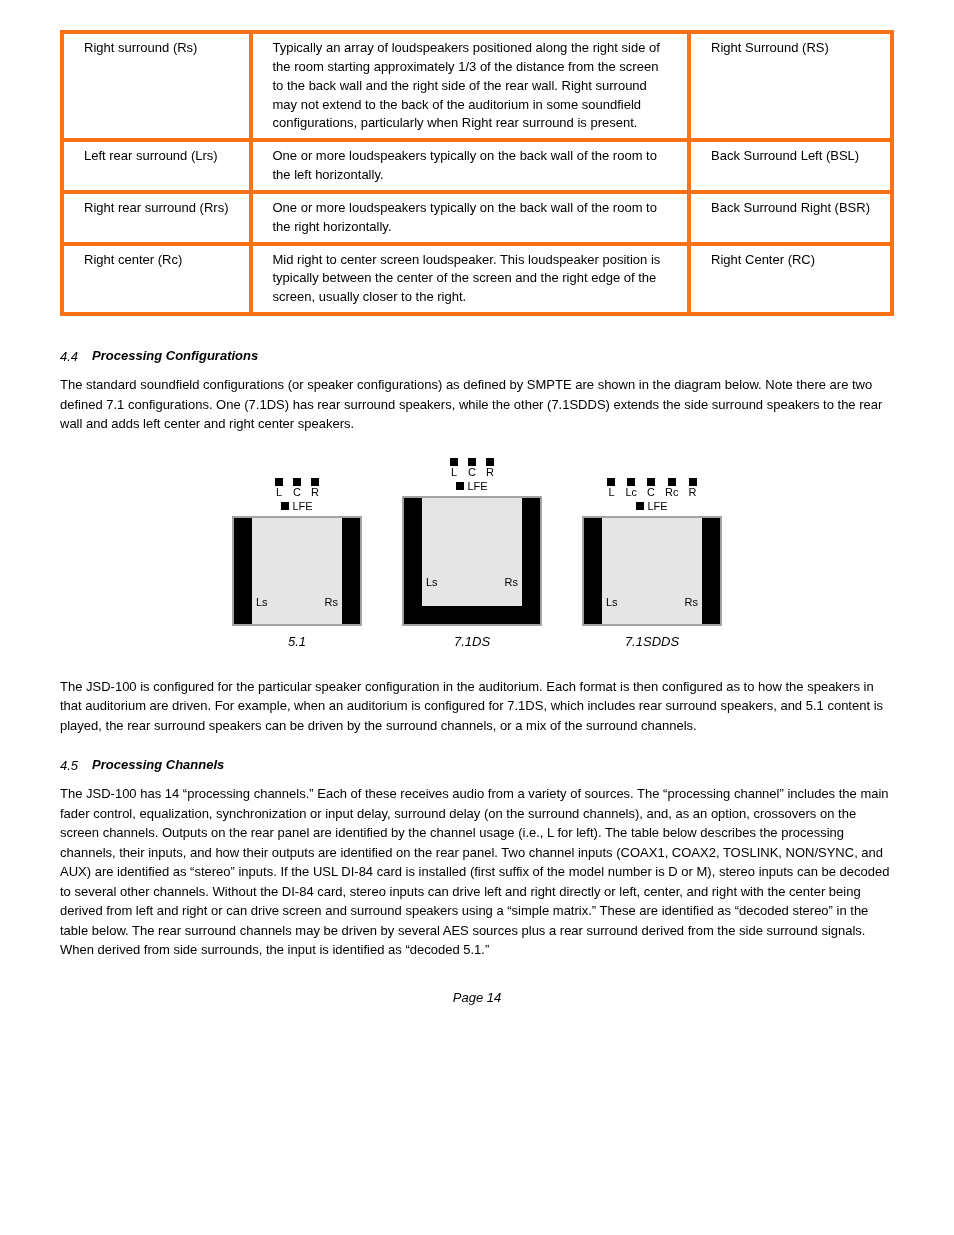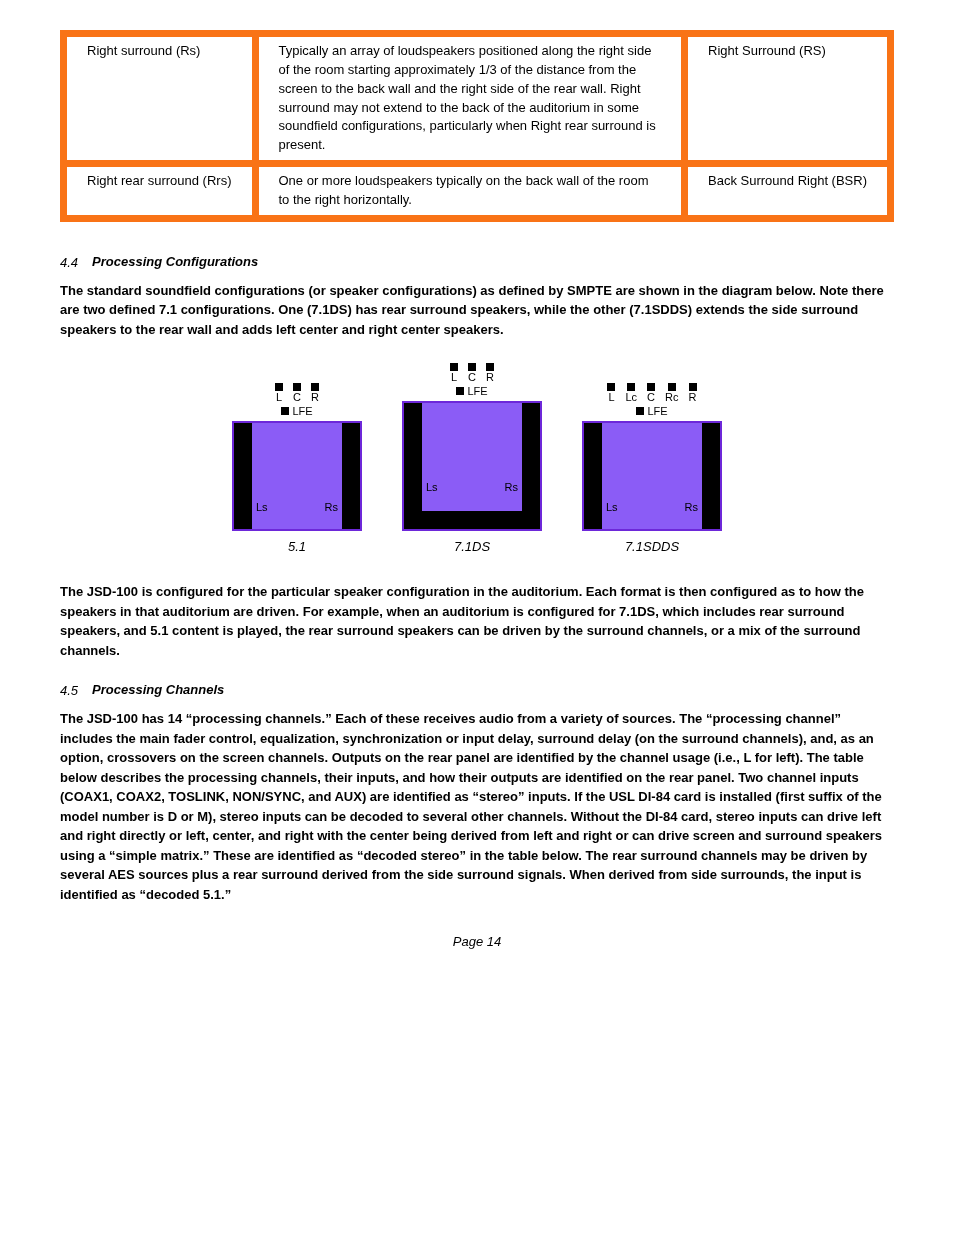--- a/index.html
+++ b/index.html
@@ -13,21 +13,21 @@
       padding: 30px 60px;
     }
 
     
     .main-table {
       width: 100%;
       border-collapse: collapse;
       margin-bottom: 28px;
     }
     .main-table td {
-      border: 7px solid #f97316;
+      border: 4px solid #f97316;
       padding: 5px 20px;
       vertical-align: top;
       line-height: 1.45;
     }
     .main-table td:first-child {
       width: 120px;
       white-space: nowrap;
     }
     .main-table td:last-child {
       width: 145px;
@@ -41,21 +41,20 @@
       margin-top: 4px;
     }
     .section-number {
       margin-right: 14px;
     }
 
     
     .body-text {
       line-height: 1.5;
       margin-bottom: 18px;
-      font-weight: bold;
     }
 
     
     .diagrams-container {
       display: flex;
       justify-content: center;
       gap: 40px;
       margin: 24px 0 28px 0;
       align-items: flex-end;
     }
@@ -104,22 +103,22 @@
     .lfe-square {
       width: 8px;
       height: 8px;
       background: #000;
       display: inline-block;
     }
 
     
     .room-box {
       position: relative;
-      border: 2px solid #6d28d9;
-      background: #8b5cf6;
+      border: 2px solid #a3a3a3;
+      background: #e5e5e5;
     }
     
     .room-box .left-panel {
       position: absolute;
       left: 0; top: 0; bottom: 0;
       width: 18px;
       background: #000;
     }
     .room-box .right-panel {
       position: absolute;
@@ -181,23 +180,33 @@
 <body>
 
 <table class="main-table">
   <tbody id="table-body">
       <tr>
         <td>Right surround (Rs)</td>
         <td>Typically an array of loudspeakers positioned along the right side of the room starting approximately 1/3 of the distance from the screen to the back wall and the right side of the rear wall. Right surround may not extend to the back of the auditorium in some soundfield configurations, particularly when Right rear surround is present.</td>
         <td>Right Surround (RS)</td>
       </tr>
       <tr>
+        <td>Left rear surround (Lrs)</td>
+        <td>One or more loudspeakers typically on the back wall of the room to the left horizontally.</td>
+        <td>Back Surround Left (BSL)</td>
+      </tr>
+      <tr>
         <td>Right rear surround (Rrs)</td>
         <td>One or more loudspeakers typically on the back wall of the room to the right horizontally.</td>
         <td>Back Surround Right (BSR)</td>
+      </tr>
+      <tr>
+        <td>Right center (Rc)</td>
+        <td>Mid right to center screen loudspeaker. This loudspeaker position is typically between the center of the screen and the right edge of the screen, usually closer to the right.</td>
+        <td>Right Center (RC)</td>
       </tr>
     </tbody>
 </table>
 
 <div class="section-row">
   <span class="section-number">4.4</span>
   <span class="section-heading">Processing Configurations</span>
 </div>
 <p class="body-text">The standard soundfield configurations (or speaker configurations) as defined by SMPTE are shown in the diagram below.  Note there are two defined 7.1 configurations.  One (7.1DS) has rear surround speakers, while the other (7.1SDDS) extends the side surround speakers to the rear wall and adds left center and right center speakers.</p>
 

